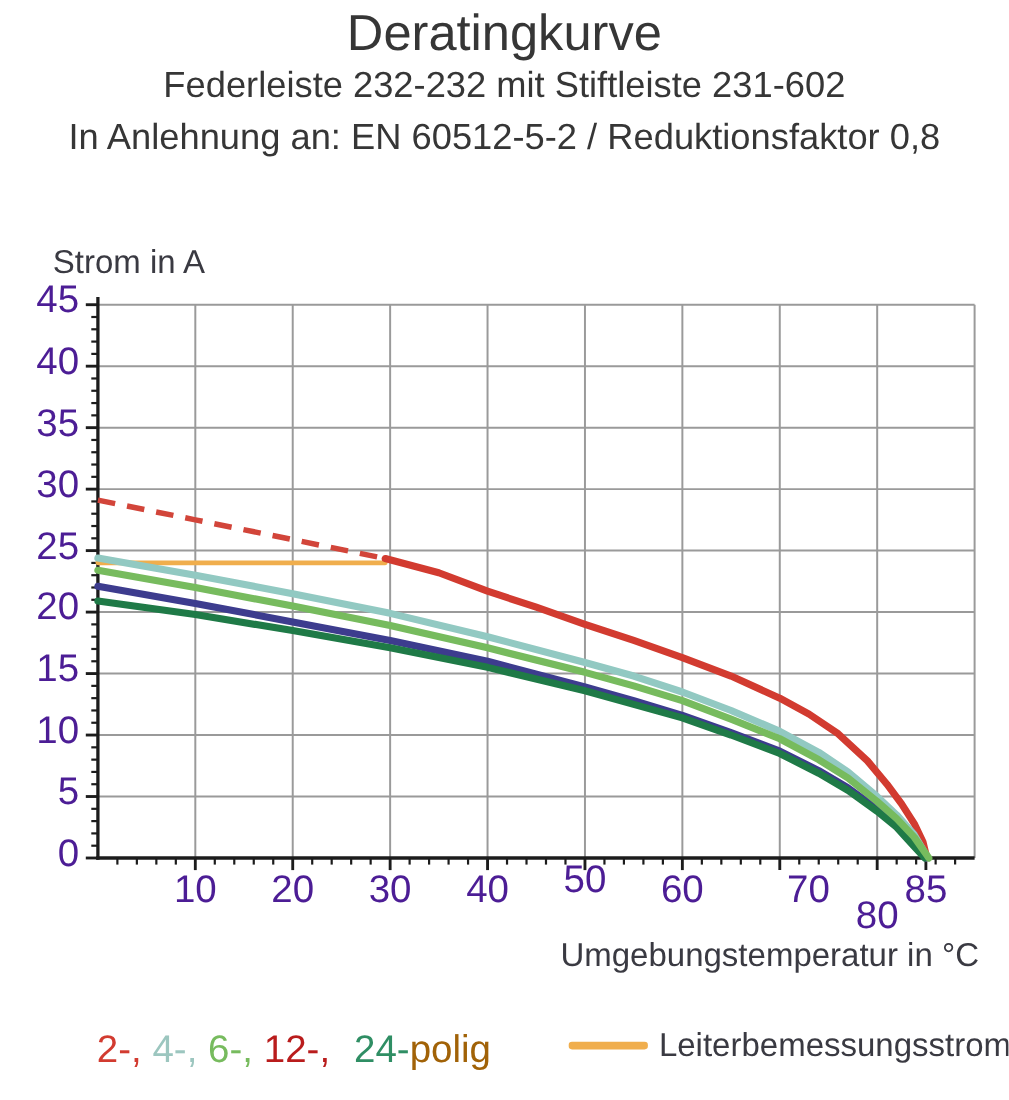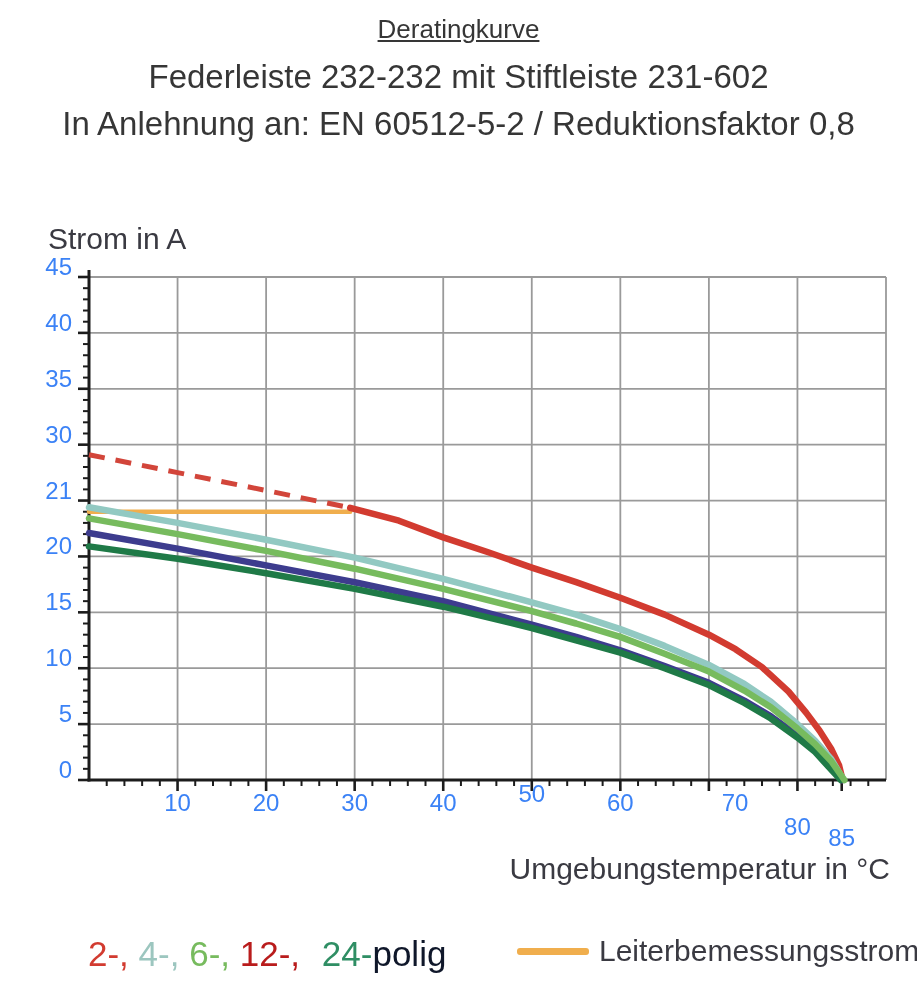--- a/index.html
+++ b/index.html
@@ -1,29 +1,29 @@
 <!DOCTYPE html>
 <html><head>
 <meta charset="utf-8">
 <style>
   html,body{margin:0;padding:0;background:#fff;}
   .canvas{position:relative;width:917px;height:1000px;background:#ffffff;overflow:hidden;
           font-family:"Liberation Sans", sans-serif;color:#343434;}
   .titles{position:absolute;top:6px;left:0;width:917px;text-align:center;
           font-size:33px;line-height:47px;color:#363636;}
-  .titles .t1{font-size:26px;text-decoration:underline;}
+  .titles .t1{font-size:46px;}
   .axis-title{position:absolute;font-size:30px;color:#3a3a42;}
   .ylab{left:48px;top:222px;}
   .xlab{right:27px;top:852px;}
-  .tick-label{position:absolute;font-size:24px;color:#3b82f6;}
+  .tick-label{position:absolute;font-size:35px;color:#4c1d95;}
   .ytick{width:72px;text-align:right;}
   .xtick{width:90px;text-align:center;}
   svg{position:absolute;left:0;top:0;}
   .legend-left{position:absolute;left:88px;top:934px;font-size:35px;white-space:nowrap;}
-  .legend-left .suffix{color:#0f172a;}
+  .legend-left .suffix{color:#a16207;}
   .legend-right{position:absolute;left:517px;top:934px;white-space:nowrap;}
   .legend-right .swatch{display:inline-block;width:72px;height:7px;border-radius:3px;
           vertical-align:6px;margin-right:10px;}
   .legend-right .lbl{font-size:30px;color:#3a3a42;}
 </style>
 </head>
 <body>
 
 <div class="canvas">
 
@@ -155,34 +155,34 @@
       <polyline points="89.0,546.4 177.6,558.7 266.1,573.2 354.7,588.9 443.2,606.7 531.8,628.0 576.1,640.3 620.3,652.6 664.6,668.2 708.9,685.0 744.3,702.9 770.9,718.5 797.4,737.5 815.2,752.1 828.4,766.6 840.8,780.0" fill="none" stroke="#1f7a47" stroke-width="6.5" stroke-linejoin="round" stroke-linecap="round"></polyline>
       <polyline points="89.0,518.4 177.6,534.1 266.1,550.9 354.7,568.7 443.2,588.9 531.8,611.2 576.1,623.5 620.3,636.9 664.6,653.7 708.9,671.6 744.3,690.6 770.9,707.3 797.4,728.6 815.2,744.2 831.1,761.0 844.4,780.0" fill="none" stroke="#77bb5e" stroke-width="6.5" stroke-linejoin="round" stroke-linecap="round"></polyline>
     </svg>
 
   <div id="tick-layer">
       <div class="tick-label ytick" style="left: 0px; top: 756px;">0</div>
       <div class="tick-label ytick" style="left: 0px; top: 700.111px;">5</div>
       <div class="tick-label ytick" style="left: 0px; top: 644.222px;">10</div>
       <div class="tick-label ytick" style="left: 0px; top: 588.333px;">15</div>
       <div class="tick-label ytick" style="left: 0px; top: 532.444px;">20</div>
-      <div class="tick-label ytick" style="left: 0px; top: 476.556px;">21</div>
+      <div class="tick-label ytick" style="left: 0px; top: 476.556px;">25</div>
       <div class="tick-label ytick" style="left: 0px; top: 420.667px;">30</div>
       <div class="tick-label ytick" style="left: 0px; top: 364.778px;">35</div>
       <div class="tick-label ytick" style="left: 0px; top: 308.889px;">40</div>
       <div class="tick-label ytick" style="left: 0px; top: 253px;">45</div>
       <div class="tick-label xtick" style="left: 132.556px; top: 789px;">10</div>
       <div class="tick-label xtick" style="left: 221.111px; top: 789px;">20</div>
       <div class="tick-label xtick" style="left: 309.667px; top: 789px;">30</div>
       <div class="tick-label xtick" style="left: 398.222px; top: 789px;">40</div>
       <div class="tick-label xtick" style="left: 486.778px; top: 780px;">50</div>
       <div class="tick-label xtick" style="left: 575.333px; top: 789px;">60</div>
       <div class="tick-label xtick" style="left: 690px; top: 789px; text-align: center;">70</div>
       <div class="tick-label xtick" style="left: 752.444px; top: 789px; margin-top: 24px;">80</div>
-      <div class="tick-label xtick" style="left: 796.722px; top: 789px; margin-top: 35px;">85</div>
+      <div class="tick-label xtick" style="left: 796.722px; top: 789px;">85</div>
     </div>
 
   <div class="axis-title xlab">Umgebungstemperatur in °C</div>
 
   <div class="legend-left" id="poles-legend"><span style="color: rgb(210, 59, 48);">2-,</span> <span style="color: rgb(156, 198, 191);">4-,</span> <span style="color: rgb(119, 187, 94);">6-,</span> <span style="color: #b91c1c;">12-,</span> <span style="color: rgb(47, 142, 100); margin-left: 12px;">24-</span><span class="suffix">polig</span></div>
 
   <div class="legend-right">
     <span class="swatch" id="rated-swatch" style="background: rgb(240, 174, 77);"></span><span class="lbl">Leiterbemessungsstrom</span>
   </div>
 

